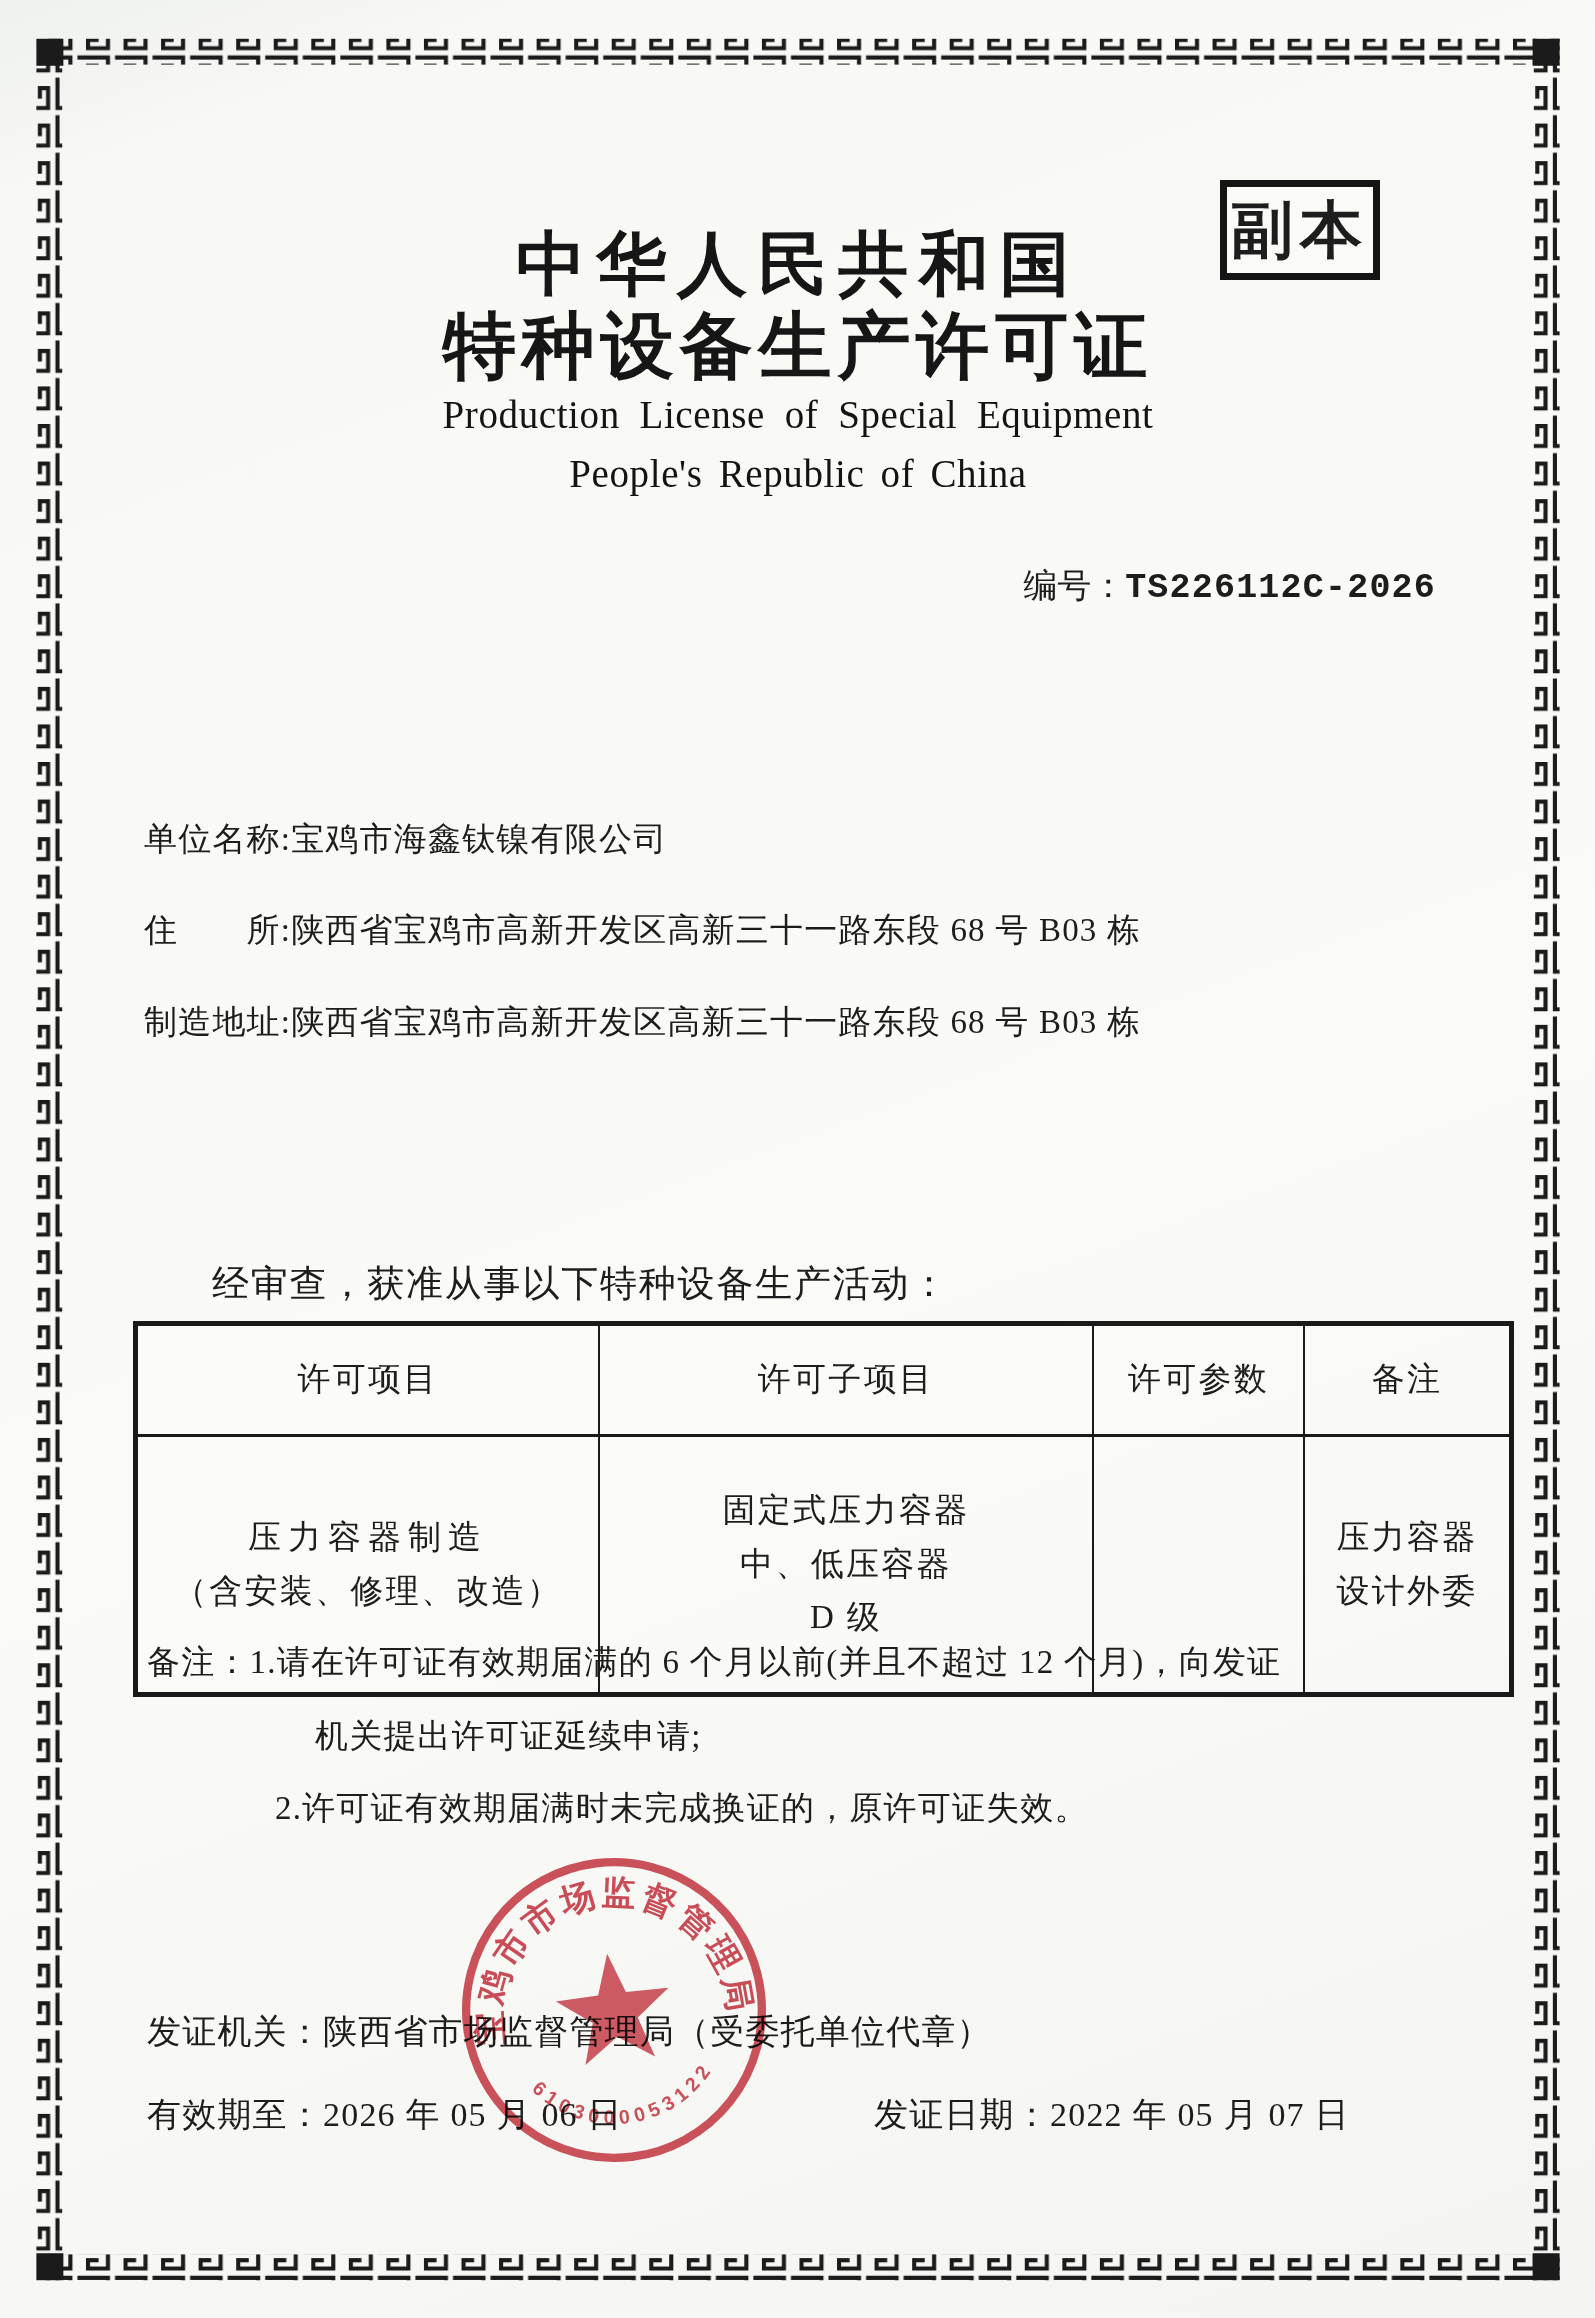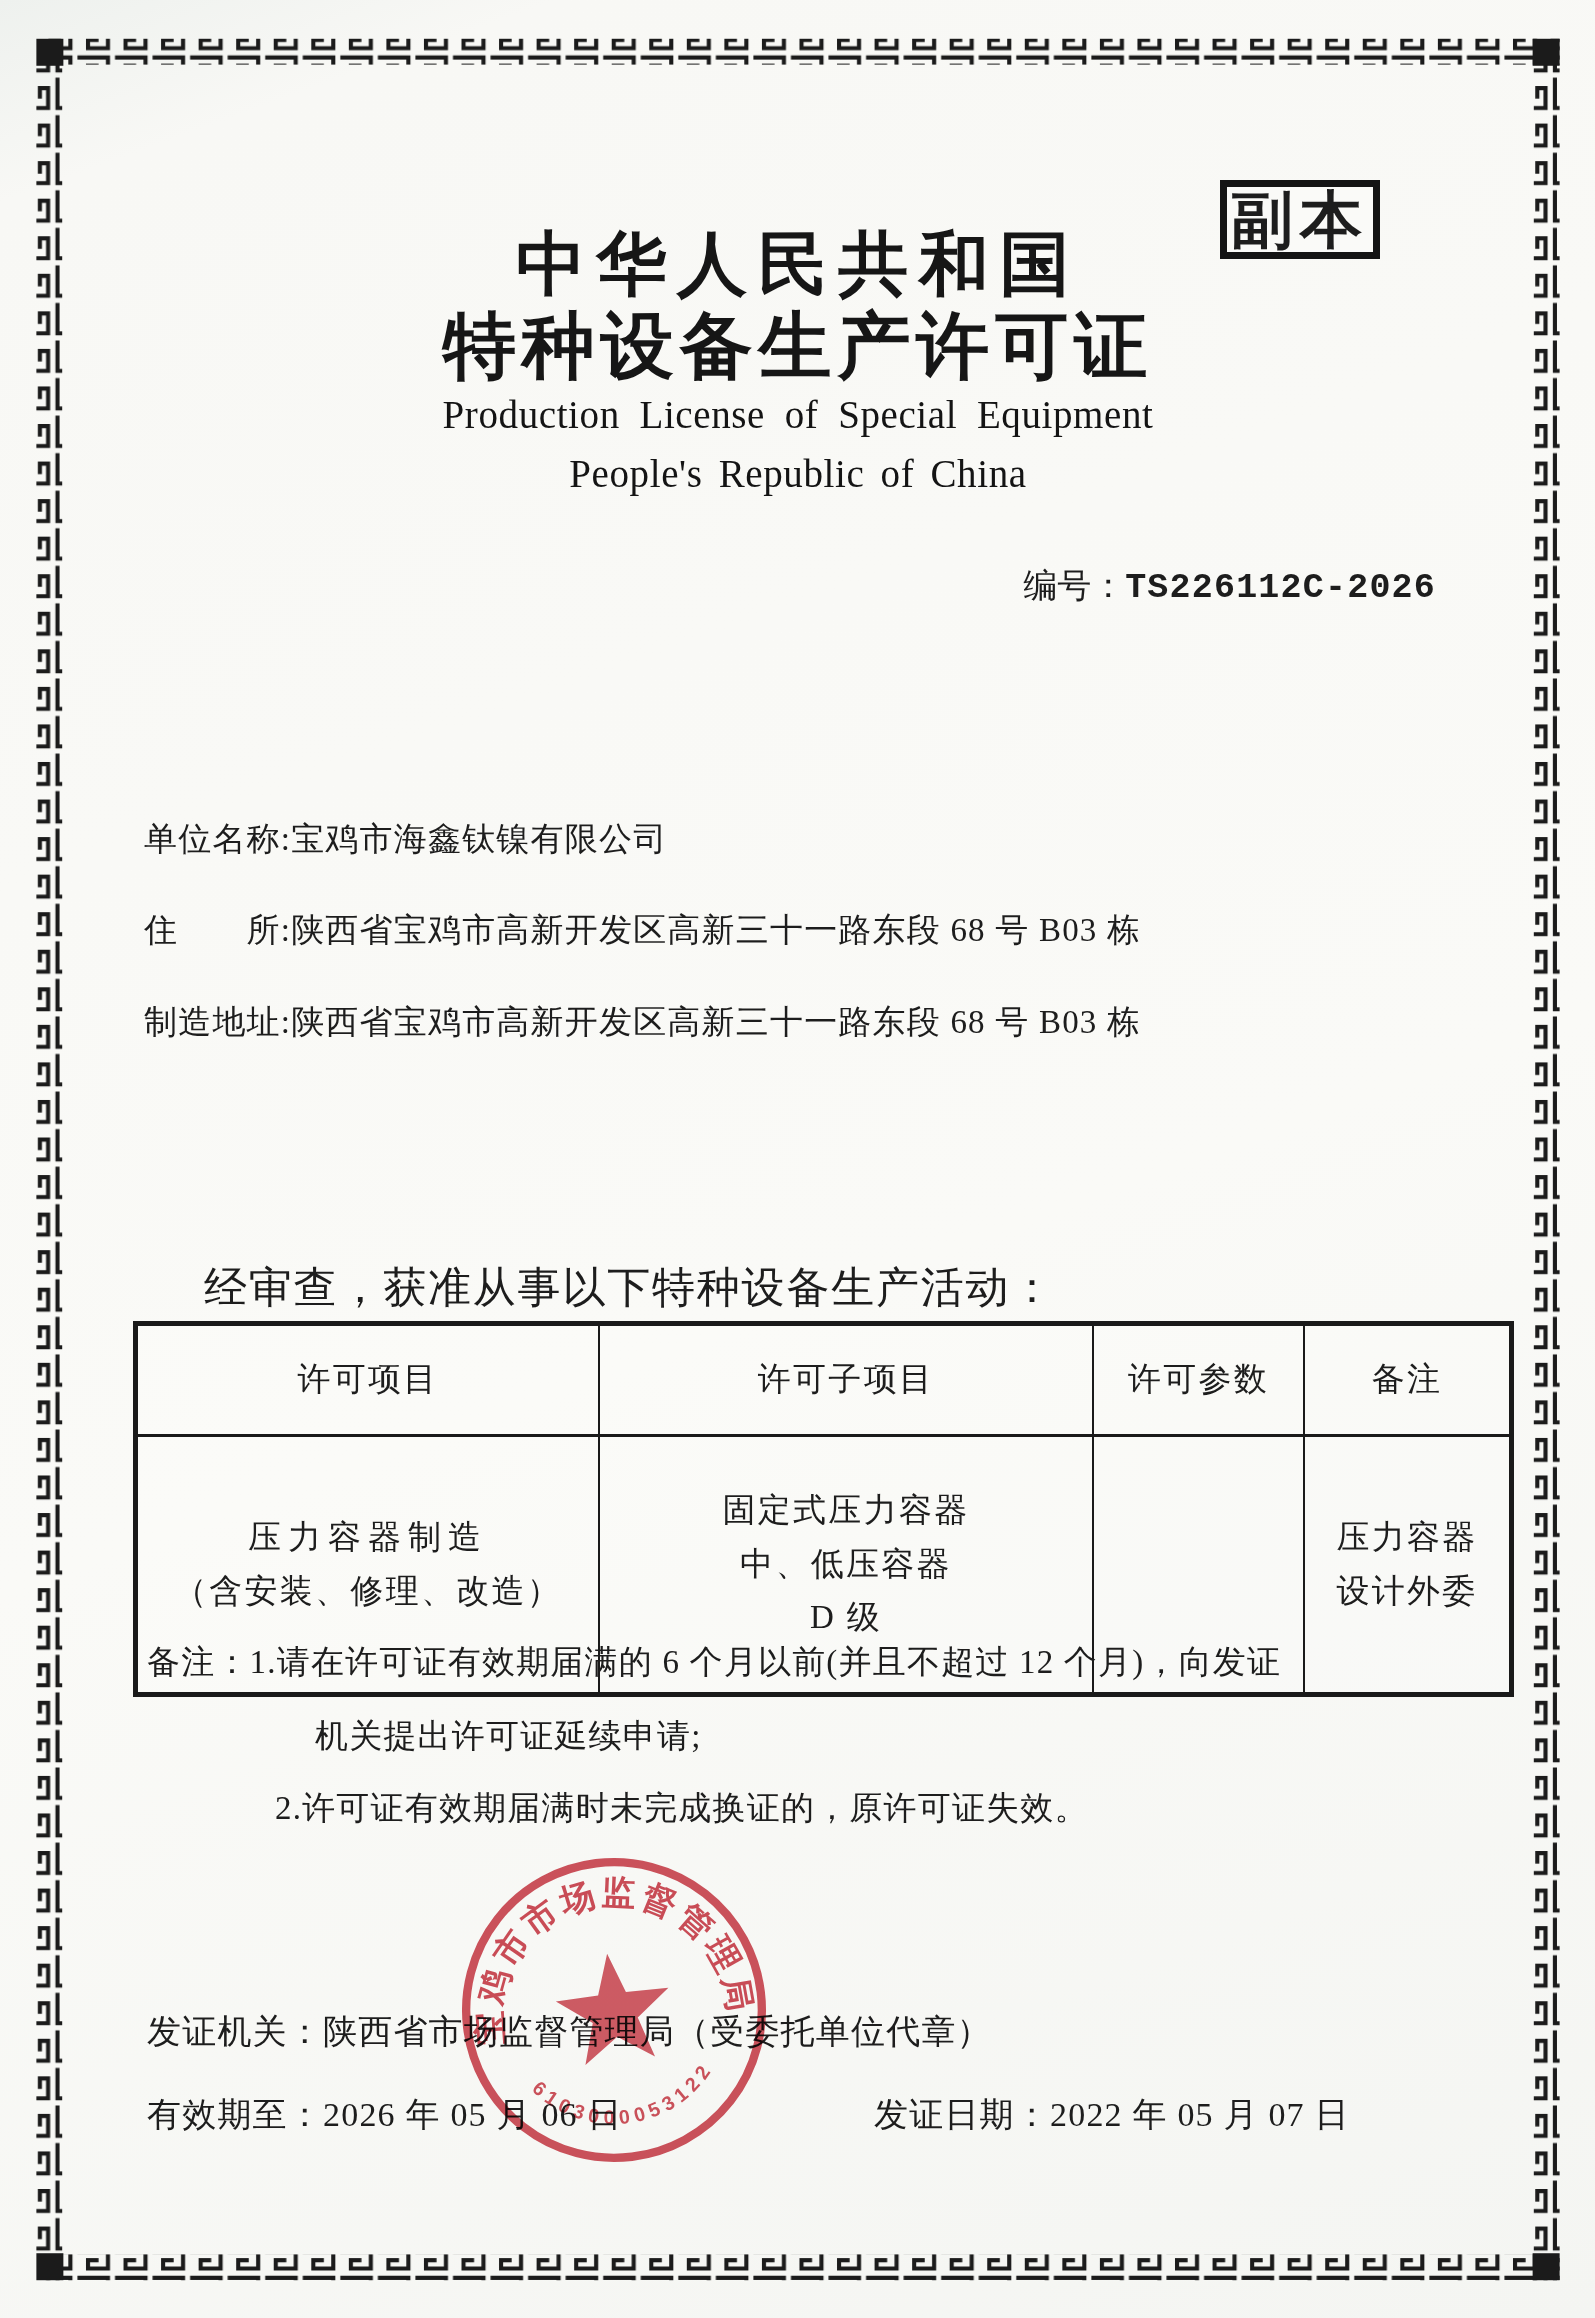--- a/index.html
+++ b/index.html
@@ -16,35 +16,35 @@
   .center-line{left:0;width:100%;text-align:center;white-space:nowrap;}
   
   .title-cn{font-family:"Liberation Sans","DejaVu Sans",sans-serif;font-weight:900;color:#161616;}
   .t1{top:218px;font-size:70px;letter-spacing:10.6px;}
   .t2{top:298px;font-size:73px;letter-spacing:5.9px;}
   .title-en{font-weight:400;color:#141414;}
   .e1{top:392px;font-size:39px;word-spacing:9.4px;letter-spacing:0.6px;}
   .e2{top:451px;font-size:39px;word-spacing:5.9px;letter-spacing:0.6px;}
   
   .badge{
-    left:1220px;top:180px;width:160px;height:79px;
+    left:1220px;top:180px;width:160px;height:100px;
     border:7.6px solid #141414;box-sizing:border-box;
     display:flex;align-items:center;justify-content:center;
     font-family:"Liberation Sans","DejaVu Sans",sans-serif;
     font-weight:900;font-size:62px;letter-spacing:7px;
     background:rgba(255,255,255,.25);
   }
   
   .license-no{top:563px;right:160px;font-size:34px;white-space:nowrap;}
   .license-no .code{font-family:"Liberation Mono","DejaVu Sans Mono",monospace;font-weight:700;font-size:35px;letter-spacing:1.2px;}
   
   .info-row{left:144px;font-size:33px;white-space:nowrap;letter-spacing:1.2px;}
   .i1{top:817px;} .i2{top:908px;} .i3{top:1000px;}
   
-  .intro{left:204px;top:1259px;font-size:43px;letter-spacing:1.8px;white-space:nowrap;}
+  .intro{left:212px;top:1259px;font-size:37px;letter-spacing:1.8px;white-space:nowrap;}
   
   .ptable{
     left:133px;top:1321px;width:1381px;height:376px;
     border:5.3px solid #1a1a1a;box-sizing:border-box;
     display:grid;
     grid-template-columns:462px 494px 211px 1fr;
     grid-template-rows:111px 1fr;
     background:rgba(255,255,255,.2);
   }
   .cell{

